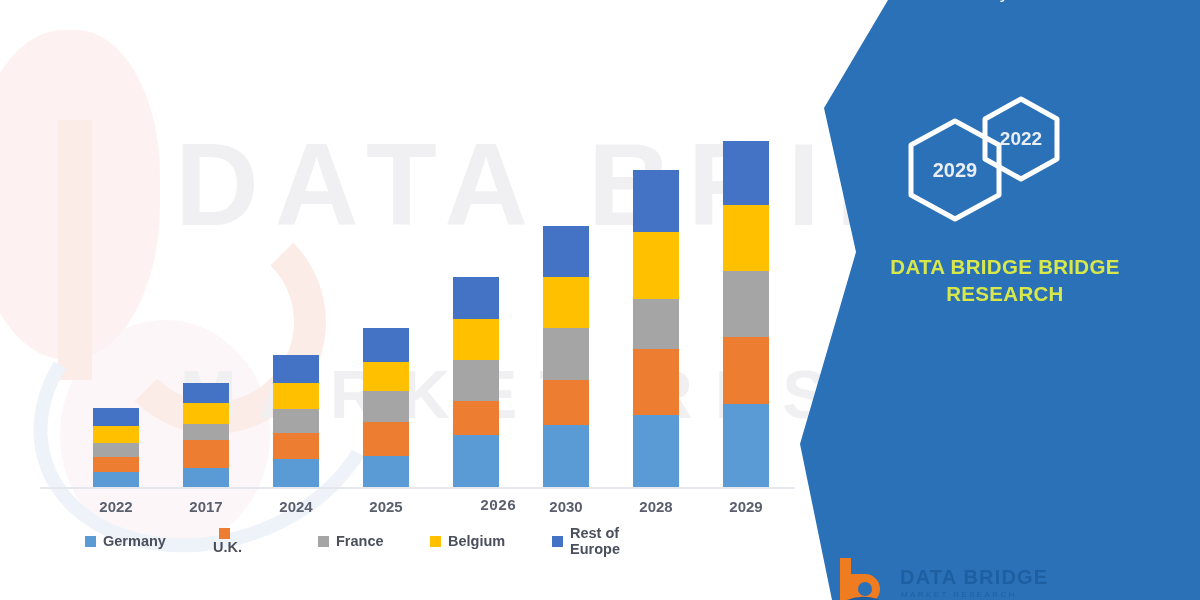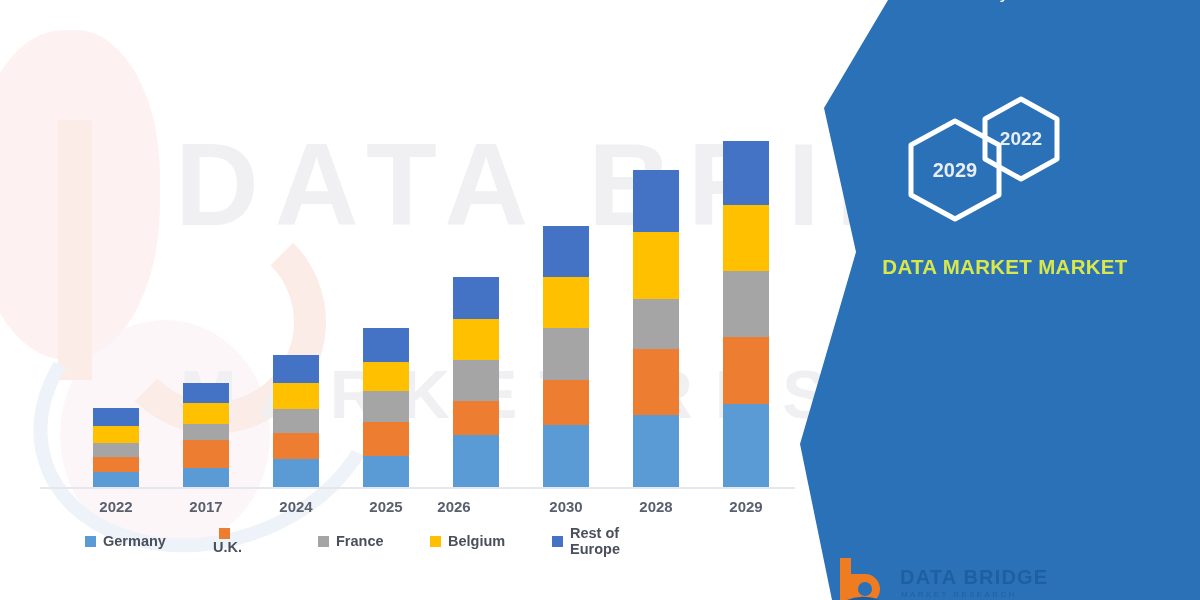--- a/index.html
+++ b/index.html
@@ -339,21 +339,21 @@
         </div>
       </div>
     <div class="axis-line"></div>
   </div>
 
   <div class="xlabels" id="xlabels">
       <div class="xlabel" style="left: 41px;">2022</div>
       <div class="xlabel" style="left: 131px;">2017</div>
       <div class="xlabel" style="left: 221px;">2024</div>
       <div class="xlabel" style="left: 311px;">2025</div>
-      <div class="xlabel" style="left: 379px;">2026</div>
+      <div class="xlabel" style="left: 423px; font-family: Liberation Mono, monospace;">2026</div>
       <div class="xlabel" style="left: 491px;">2030</div>
       <div class="xlabel" style="left: 581px;">2028</div>
       <div class="xlabel" style="left: 671px;">2029</div>
     </div>
 
   <div class="legend" id="legend" style="position: absolute;">
       <div class="legend-item" style="position: absolute; left: 0px;">
         <span class="legend-swatch" style="background: rgb(91, 155, 213);"></span>
         <span>Germany</span>
       </div>
@@ -388,21 +388,22 @@
     </div>
     <div class="hex hex-2022">
       <svg width="82" height="88" viewBox="0 0 82 88">
         <polygon points="41,4 77,24 77,64 41,84 5,64 5,24" fill="none" stroke="#ffffff" stroke-width="5" stroke-linejoin="round"></polygon>
       </svg>
       <span>2022</span>
     </div>
   </div>
 
   <div class="brand">
-    <div>DATA MARKET MARKET</div>
+    <div>DATA BRIDGE BRIDGE</div>
+    <div>RESEARCH</div>
   </div>
 
   <div class="logo">
     <svg class="logo-mark" viewBox="0 0 48 52">
       <rect x="2" y="2" width="11" height="48" fill="#f07c22"></rect>
       <path d="M13 18 h14 a15 15 0 0 1 0 30 h-14 z" fill="#f07c22"></path>
       <circle cx="27" cy="33" r="7" fill="#2a71b8"></circle>
       <path d="M0 52 C 14 40, 34 40, 48 50" fill="none" stroke="#1d5fa0" stroke-width="4"></path>
     </svg>
     <div class="logo-text">DATA BRIDGE</div>

